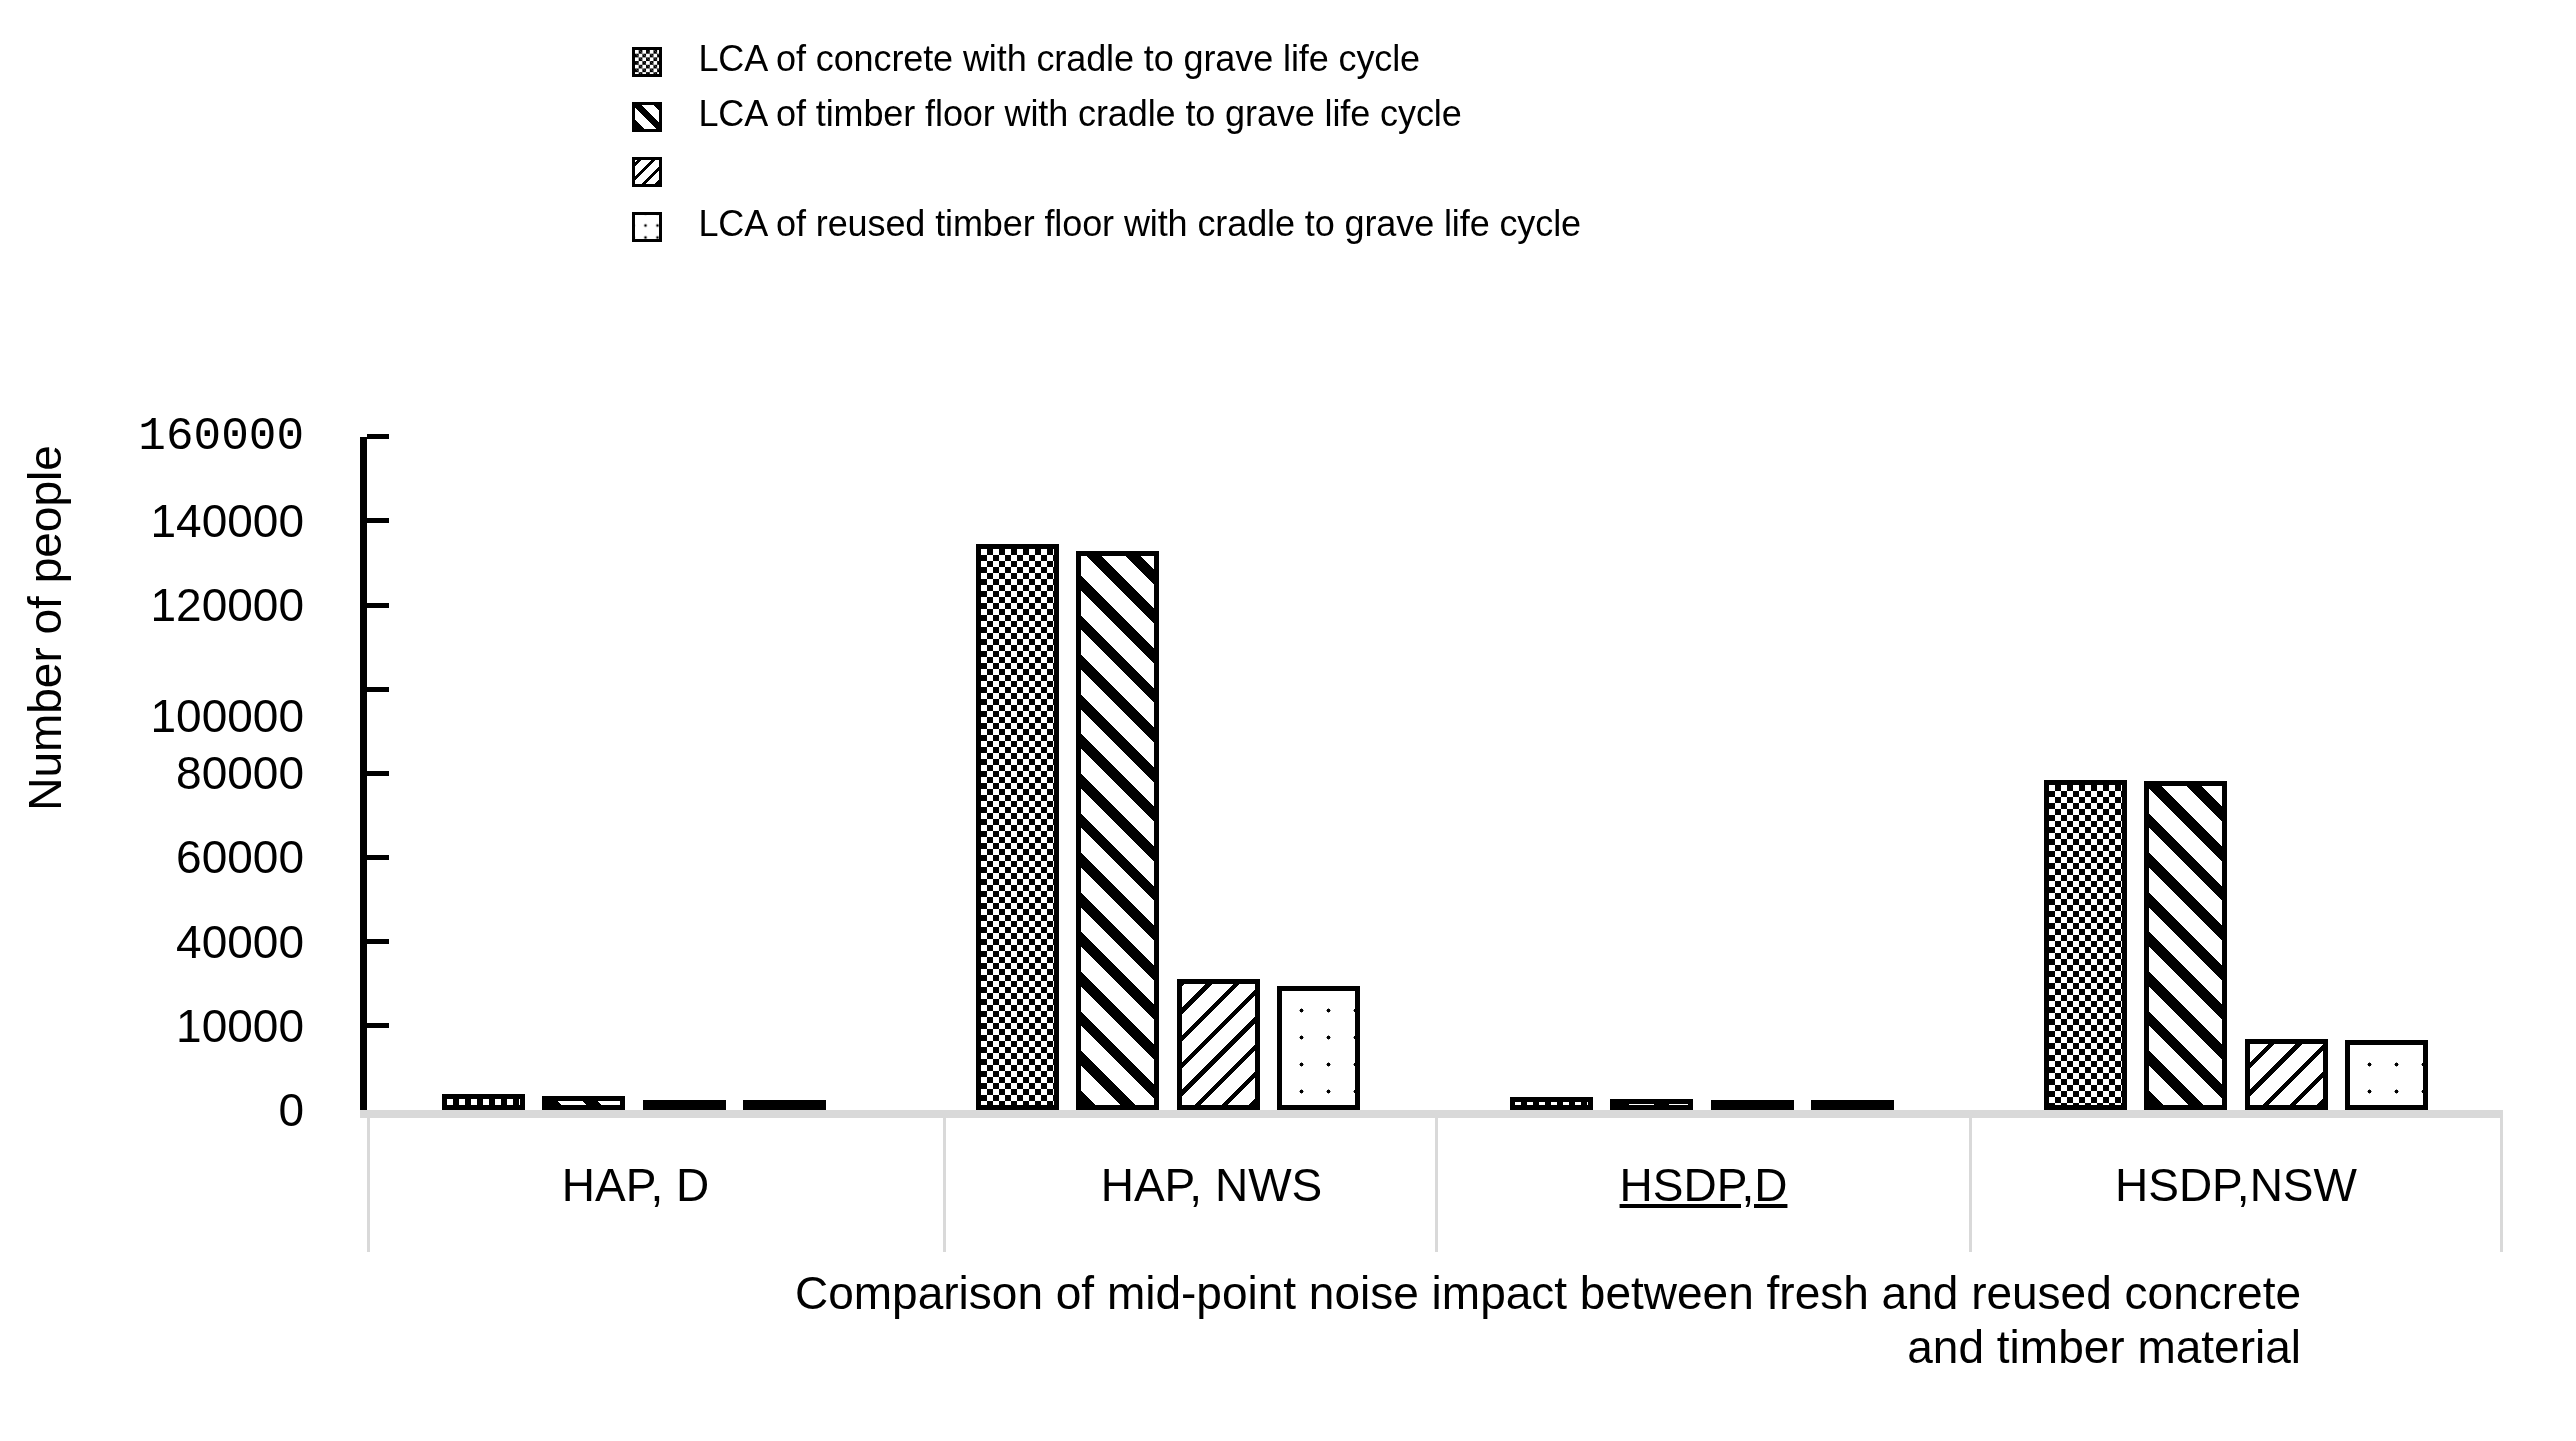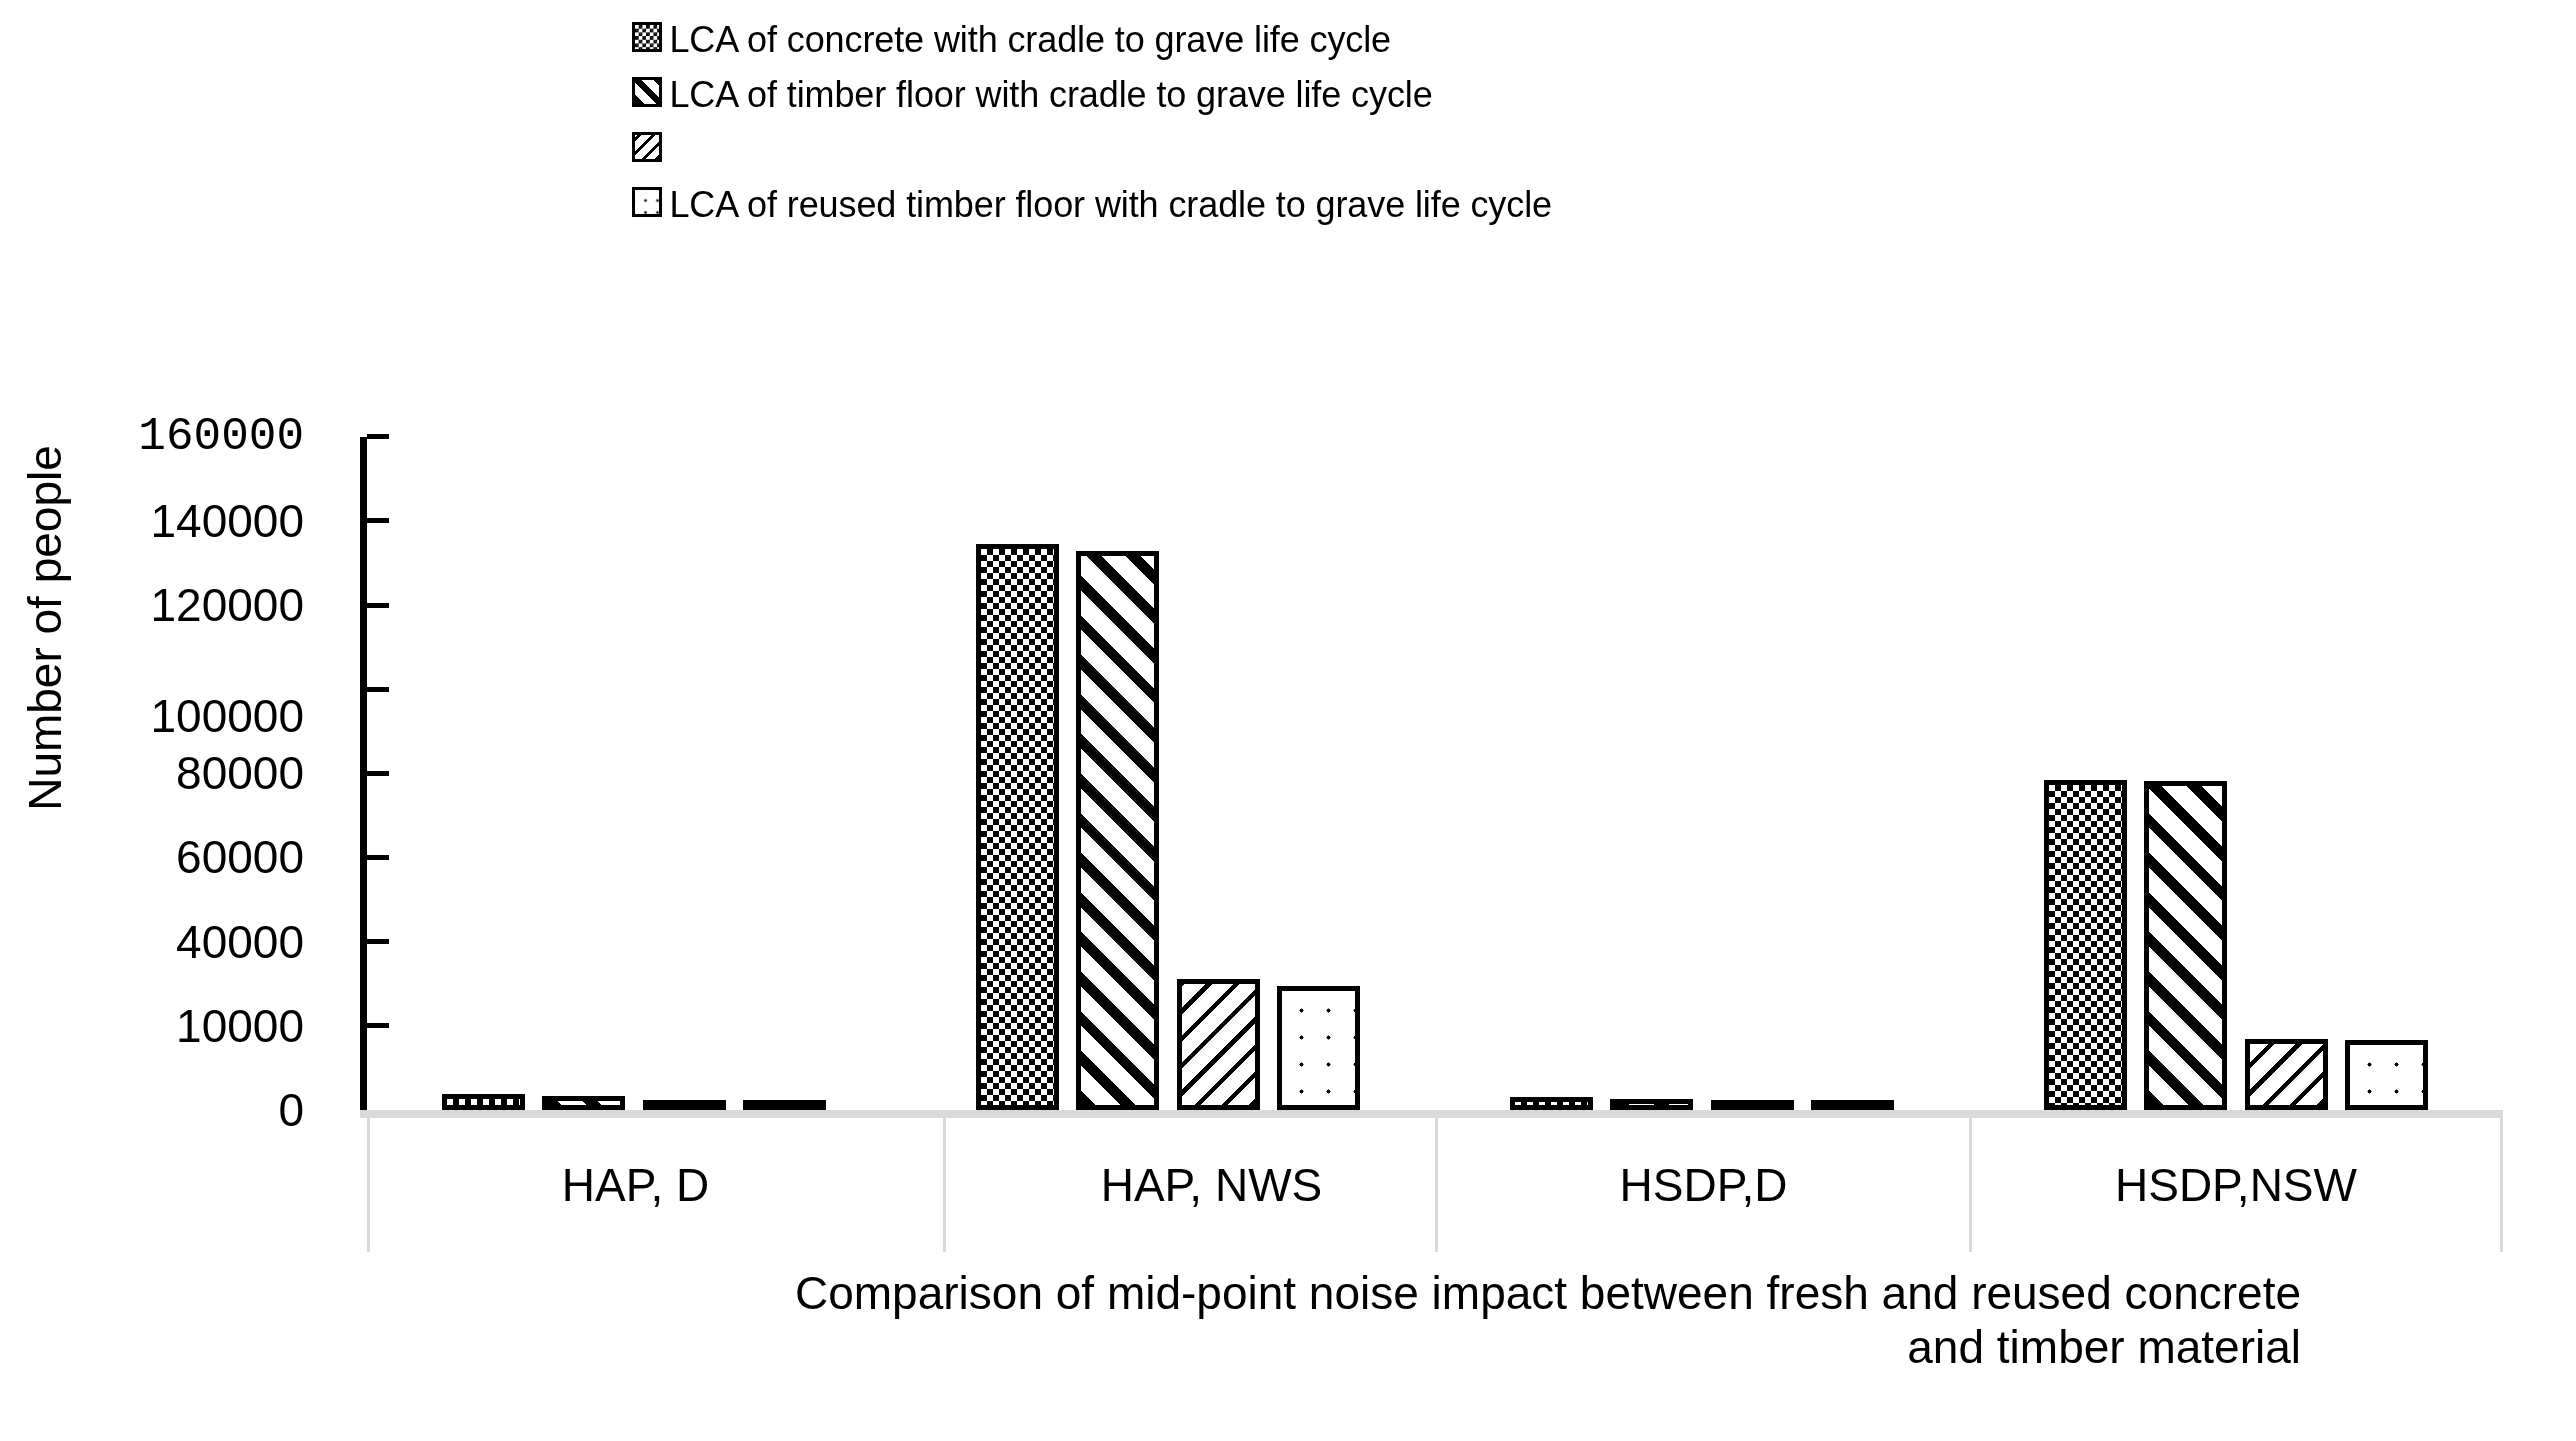--- a/index.html
+++ b/index.html
@@ -18,22 +18,23 @@
 
   
   #legend {
     position: absolute;
     left: 632px;
     top: 22px;
     width: 1485px;
   }
   .legend-row {
     display: flex;
-    align-items: flex-start;
+    align-items: flex-end;
     height: 55px;
+    gap: 29px;
   }
   .legend-swatch {
     width: 30px;
     height: 30px;
     flex: 0 0 30px;
     border: 3px solid #000;
     box-sizing: border-box;
     background-color: #fff;
     background-repeat: repeat;
   }
@@ -270,21 +271,21 @@
     </div>
   </div>
 
 <div id="cat-band">
     <div class="cat-cell" style="left: 0px; width: 534px;">
       <span class="cat-label">HAP, D</span>
     </div>
     <div class="cat-cell" style="left: 534px; width: 534px; margin-left: 42px;">
       <span class="cat-label">HAP, NWS</span>
     </div>
-    <div class="cat-cell" style="left: 1068px; width: 534px;">
+    <div class="cat-cell" style="left: 1068px; width: 534px; text-decoration: underline;">
       <span class="cat-label">HSDP,D</span>
     </div>
     <div class="cat-cell last" style="left: 1602px; width: 534px;">
       <span class="cat-label">HSDP,NSW</span>
     </div>
   </div>
 
 <div id="xtitle">
     <span class="line">Comparison of mid-point noise impact  between  fresh and reused concrete</span>
     <span class="line">and timber material</span>

